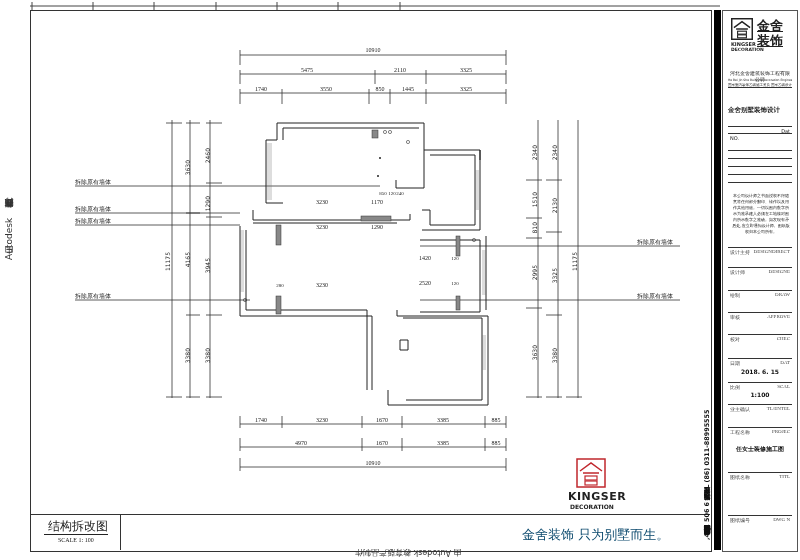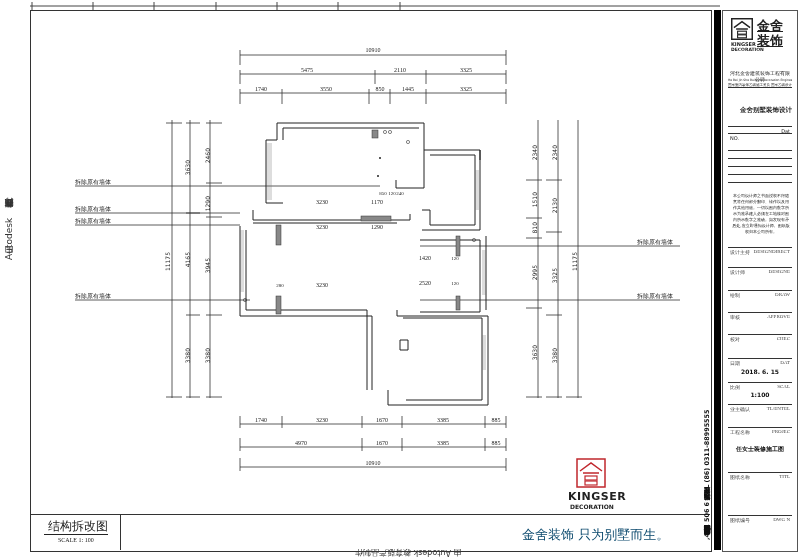--- a/index.html
+++ b/index.html
@@ -251,21 +251,21 @@
     <rect x="9" y="18" width="12" height="4" fill="none" stroke="#222" stroke-width="1.5"></rect>
     <rect x="9" y="23" width="12" height="4" fill="none" stroke="#222" stroke-width="1.5"></rect>
   </svg>
   <div style="position:absolute;left:26px;top:0;width:32px;font-size:13px;font-weight:bold;line-height:15px;word-break:break-all;text-decoration:underline;">金舍装饰</div>
   <div style="position:absolute;left:0;top:23px;font-size:5px;font-weight:bold;">KINGSER</div>
   <div style="position:absolute;left:0;top:29px;font-size:4.5px;font-weight:bold;">DECORATION</div>
 </div>
 <div class="abs" style="left:728px;top:70px;width:64px;font-size:5px;text-align:center;">河北金舍建筑装饰工程有限公司</div>
 <div class="abs" style="left:728px;top:78px;width:64px;font-size:3px;overflow:hidden;white-space:nowrap;">He Bei Jin She Building Decoration Engineering Co., L</div>
 <div class="abs" style="left:728px;top:83px;width:64px;font-size:3.5px;overflow:hidden;white-space:nowrap;border-bottom:1px solid #333;">国家室内装饰乙级施工资质 国家乙级设计单位</div>
-<div class="abs" style="left:728px;top:106px;width:64px;text-align:right;font-size:6.5px;font-weight:bold;">金舍别墅装饰设计</div>
+<div class="abs" style="left:728px;top:106px;width:64px;text-align:left;font-size:6.5px;font-weight:bold;">金舍别墅装饰设计</div>
 <div class="abs" style="left:728px;top:126px;width:64px;border-top:1px solid #333;font-size:5px;">
     <span style="position:absolute;right:2px;top:1px;">Dat</span>
   </div>
 <div class="abs" style="left:728px;top:133px;width:64px;border-top:1px solid #333;font-size:5px;">
     <span style="position:absolute;left:2px;top:1px;">NO.</span>
   </div>
 <div class="abs" style="left:728px;top:150px;width:64px;border-top:1px solid #333;"></div>
 <div class="abs" style="left:728px;top:158px;width:64px;border-top:1px solid #333;"></div>
 <div class="abs" style="left:728px;top:166px;width:64px;border-top:1px solid #333;"></div>
 <div class="abs" style="left:728px;top:174px;width:64px;border-top:1px solid #333;"></div>

